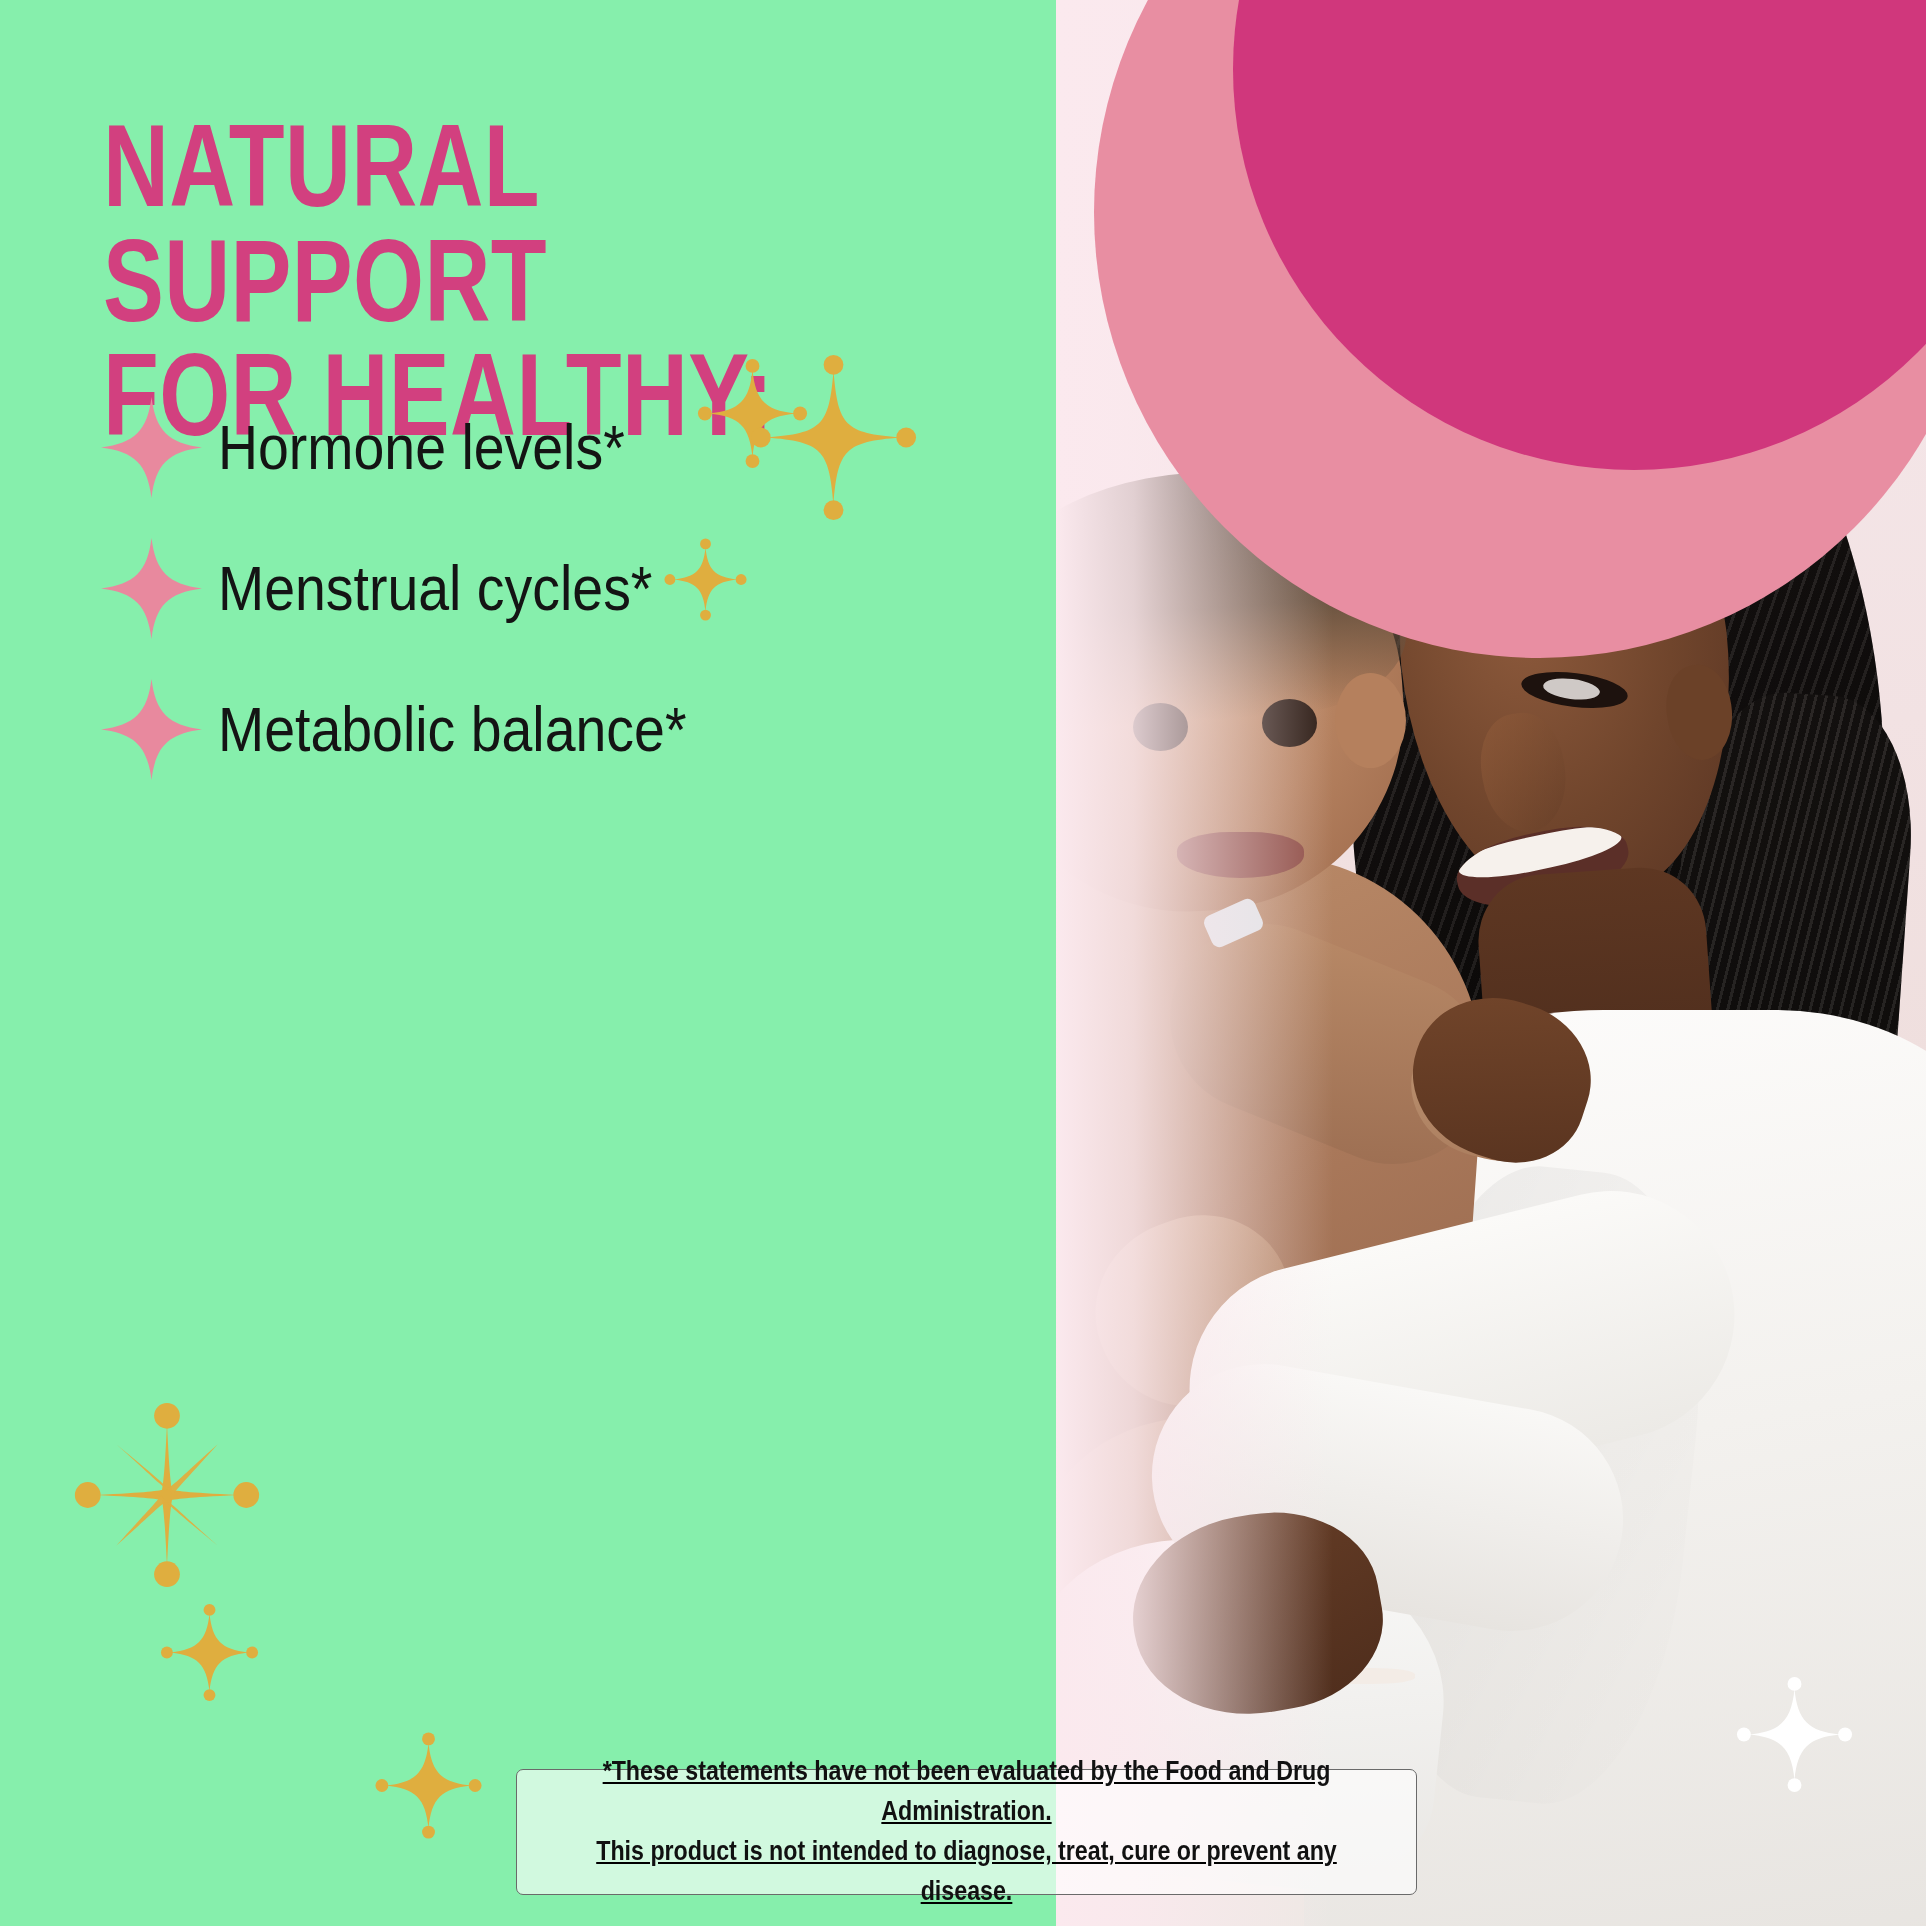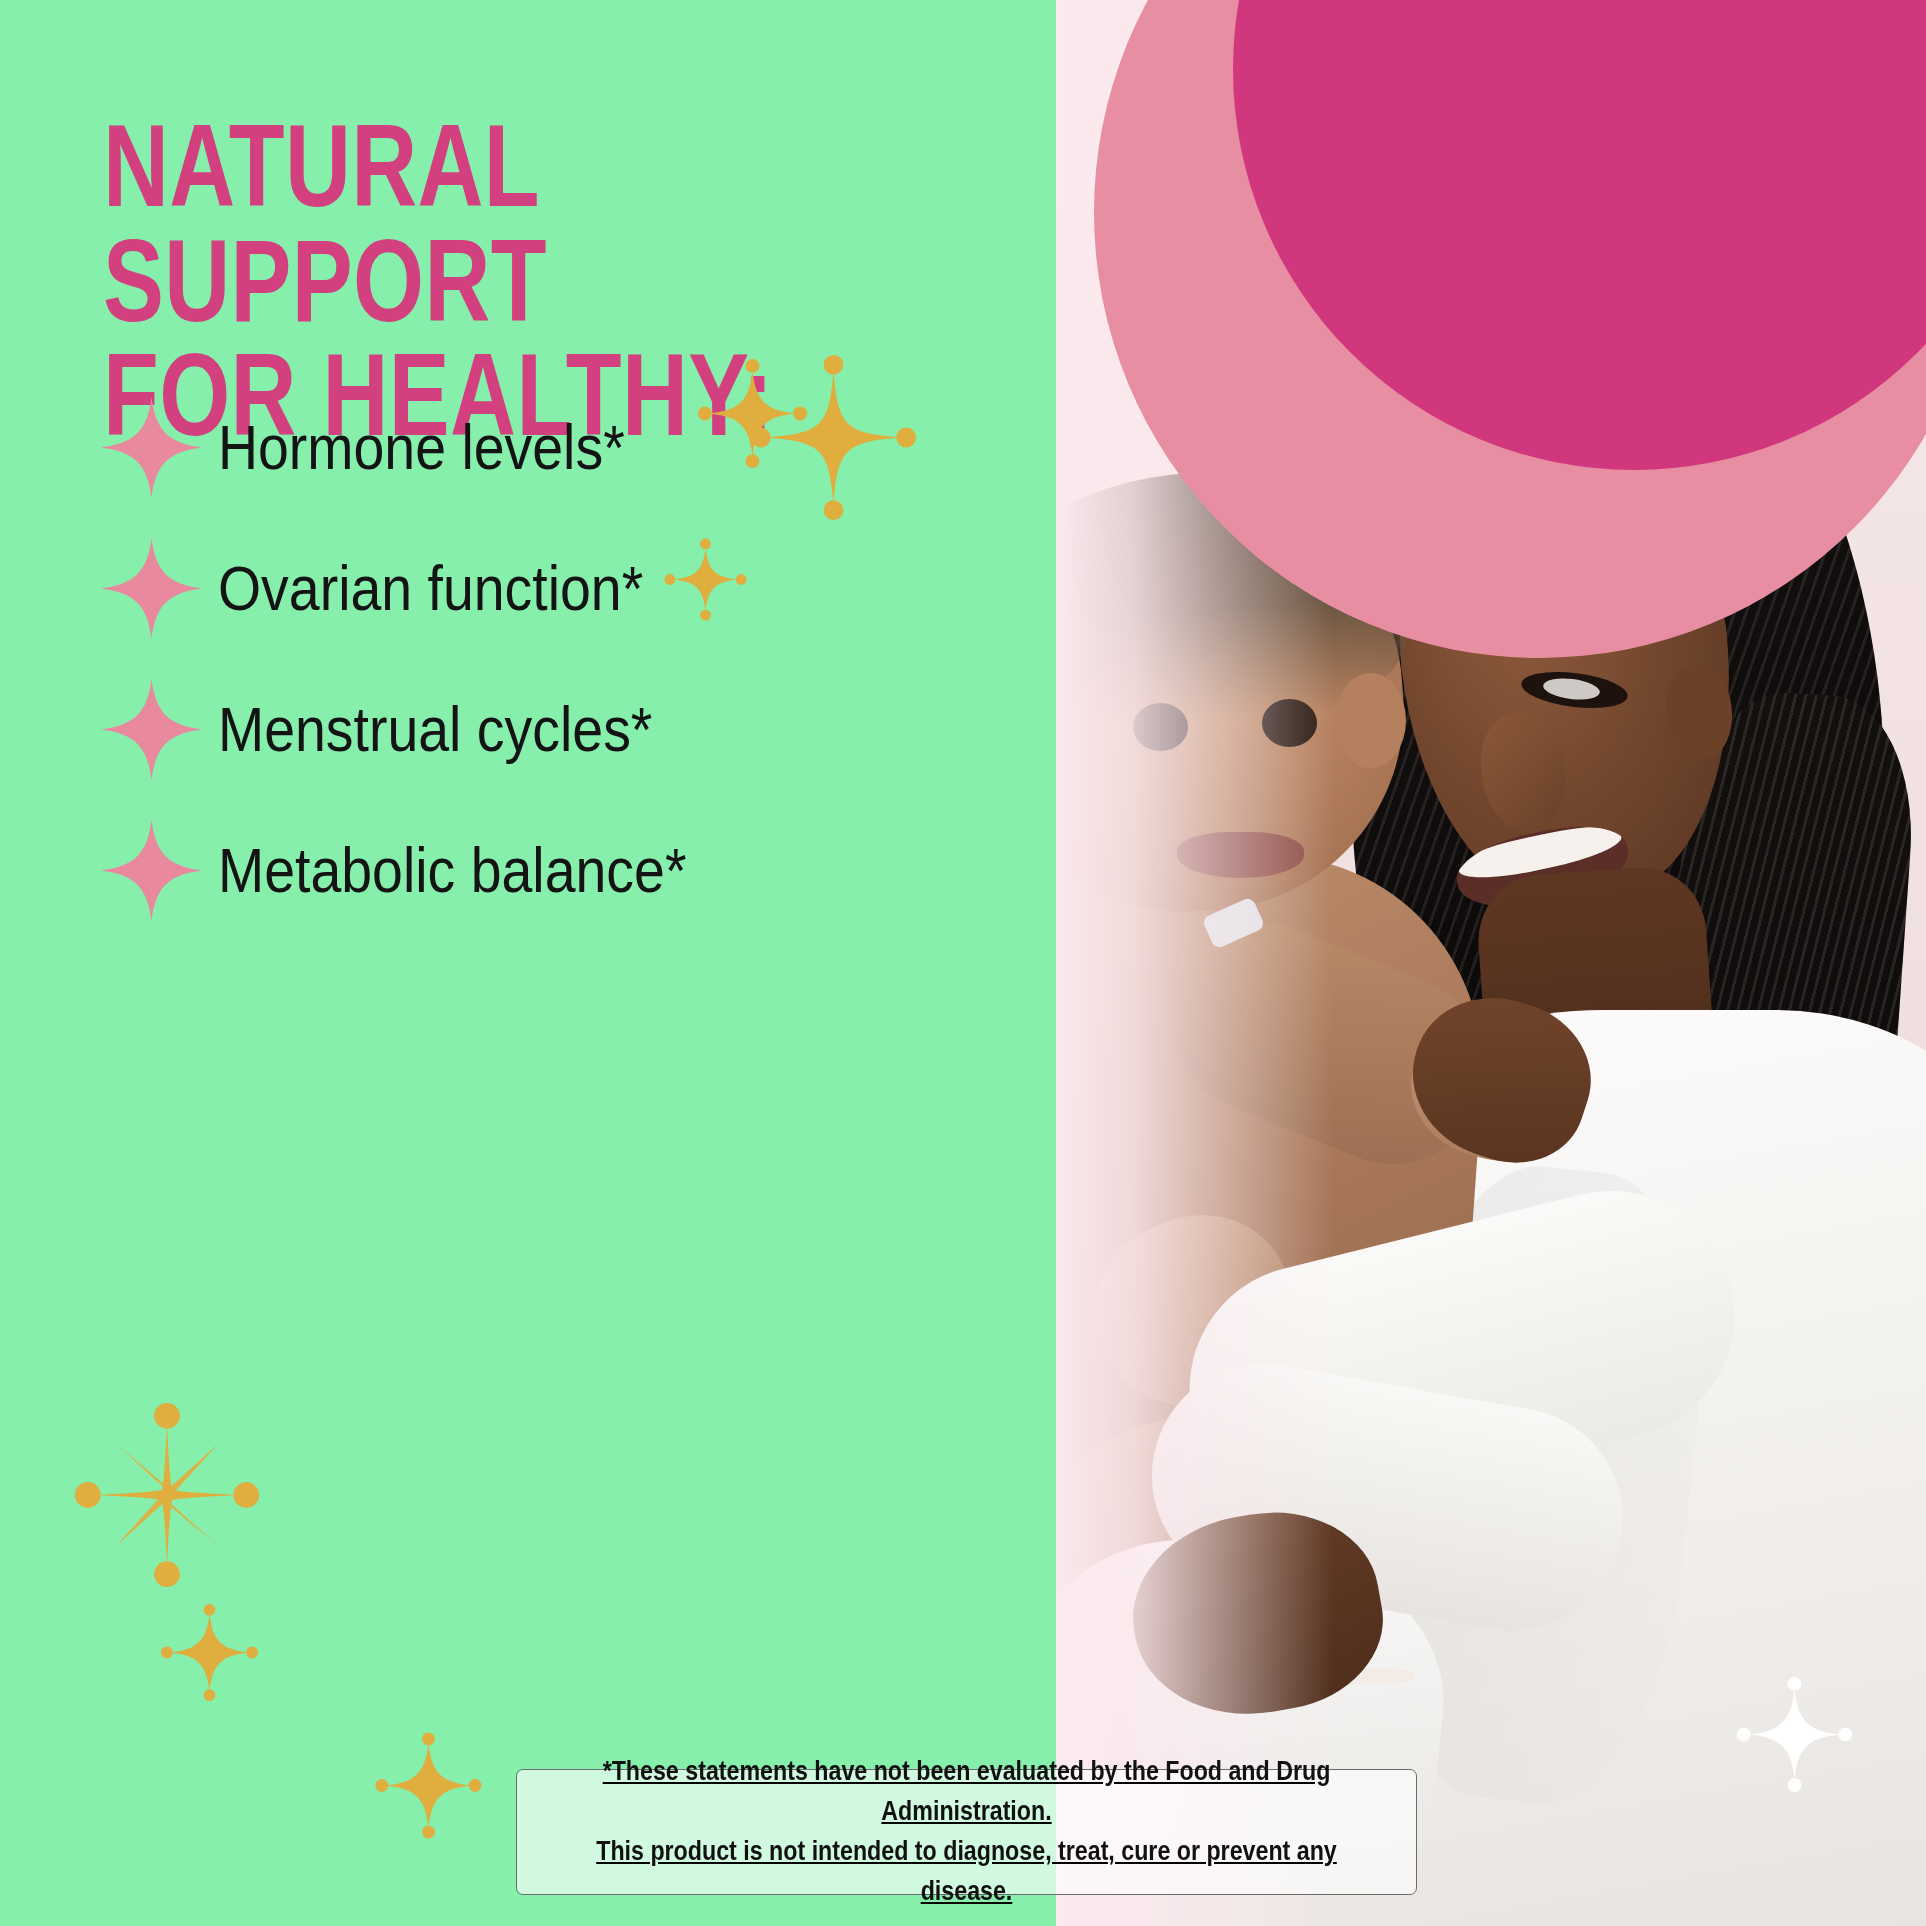--- a/index.html
+++ b/index.html
@@ -423,28 +423,20 @@
     <div class="benefit-row">
       <span class="star-bullet">
         <svg viewBox="0 0 100 100" width="105" height="105" aria-hidden="true">
           <path d="M50 2 C54 34 66 46 98 50 C66 54 54 66 50 98 C46 66 34 54 2 50 C34 46 46 34 50 2 Z" fill="#E8899E"></path>
         </svg>
       </span>
       <span class="benefit-label">Hormone levels*</span>
     </div>
 
 
-    <div class="benefit-row">
-      <span class="star-bullet">
-        <svg viewBox="0 0 100 100" width="105" height="105" aria-hidden="true">
-          <path d="M50 2 C54 34 66 46 98 50 C66 54 54 66 50 98 C46 66 34 54 2 50 C34 46 46 34 50 2 Z" fill="#E8899E"></path>
-        </svg>
-      </span>
-      <span class="benefit-label">Ovarian function*</span>
-    </div>
 
     <div class="benefit-row">
       <span class="star-bullet">
         <svg viewBox="0 0 100 100" width="105" height="105" aria-hidden="true">
           <path d="M50 2 C54 34 66 46 98 50 C66 54 54 66 50 98 C46 66 34 54 2 50 C34 46 46 34 50 2 Z" fill="#E8899E"></path>
         </svg>
       </span>
       <span class="benefit-label">Menstrual cycles*</span>
     </div>
 

